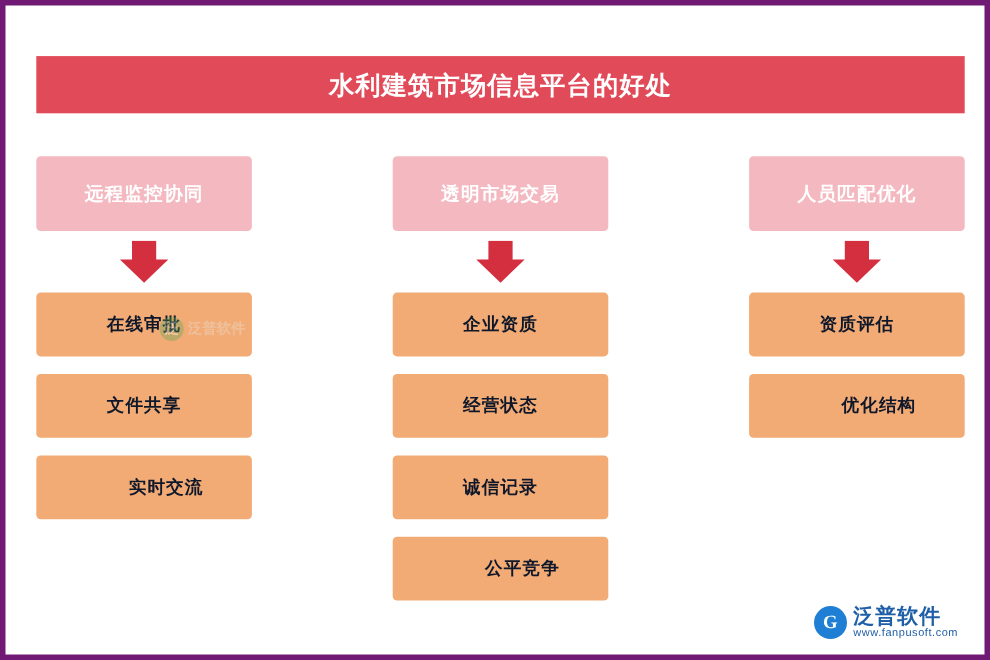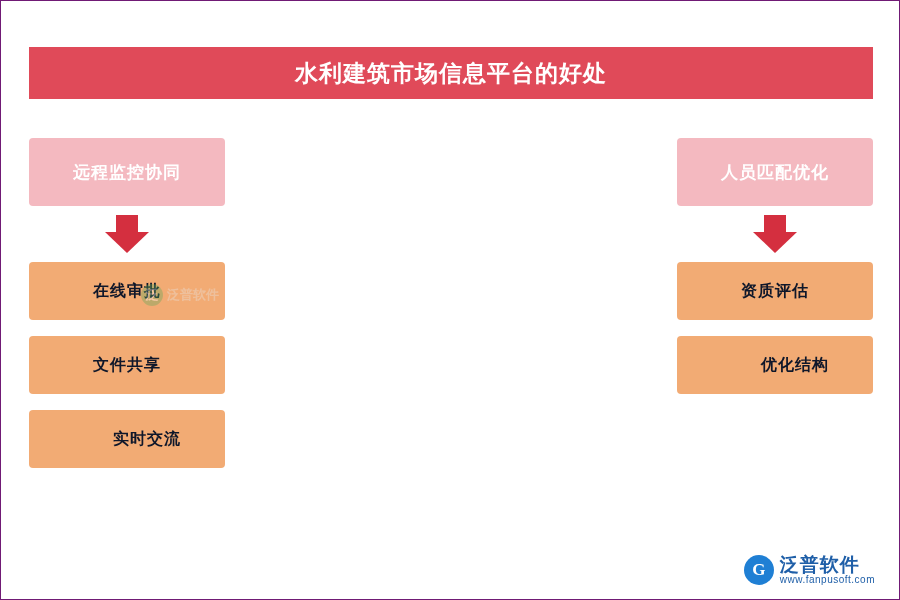--- a/index.html
+++ b/index.html
@@ -12,21 +12,21 @@
     background: #ffffff;
     font-family: "Liberation Sans", sans-serif;
     overflow: hidden;
     position: relative;
   }
   .page {
     position: relative;
     width: 900px;
     height: 600px;
     box-sizing: border-box;
-    border: 1px solid #701a75;
+    border: 5px solid #701a75;
     background: #ffffff;
   }
   .title-bar {
     position: absolute;
     left: 28px;
     top: 46px;
     width: 844px;
     height: 52px;
     background: #e04a59;
     display: flex;
@@ -200,20 +200,33 @@
         <div class="arrow">
           <div class="stem"></div>
           <div class="head"></div>
         </div>
       </div>
       <div class="item-box">在线审批</div>
       <div class="item-box">文件共享</div>
       <div class="item-box">实时交流</div>
     </div>
 
+    <div class="column">
+      <div class="head-box">透明市场交易</div>
+      <div class="arrow-wrap">
+        <div class="arrow">
+          <div class="stem"></div>
+          <div class="head"></div>
+        </div>
+      </div>
+      <div class="item-box">企业资质</div>
+      <div class="item-box">经营状态</div>
+      <div class="item-box">诚信记录</div>
+      <div class="item-box">公平竞争</div>
+    </div>
 
 
     <div class="column">
       <div class="head-box">人员匹配优化</div>
       <div class="arrow-wrap">
         <div class="arrow">
           <div class="stem"></div>
           <div class="head"></div>
         </div>
       </div>

